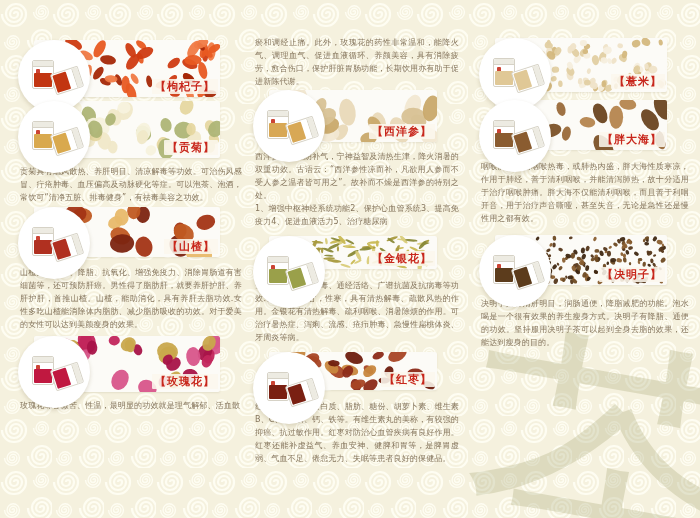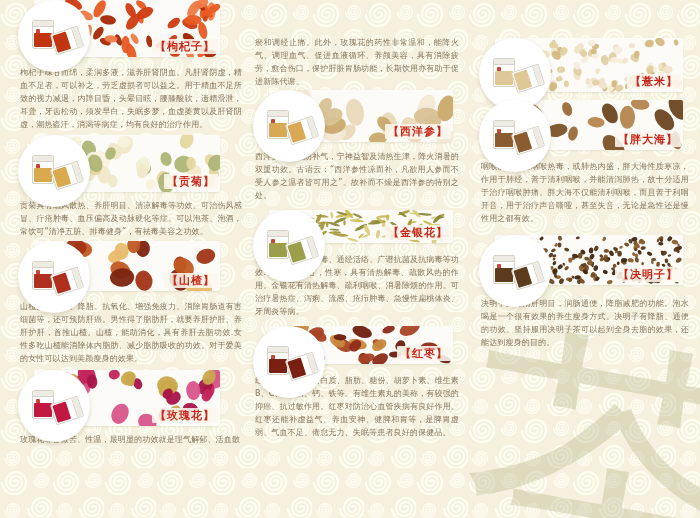--- a/index.html
+++ b/index.html
@@ -6,25 +6,25 @@
   body{width:700px;height:518px;position:relative;overflow:hidden;
        font-family:"DejaVu Sans","Liberation Sans",sans-serif;
        background:#f5f1de;}
   #page{position:absolute;inset:0;width:700px;height:518px;}
   #bgpattern{position:absolute;inset:0;z-index:0;}
   .watermark{position:absolute;right:-62px;bottom:-118px;z-index:0;
        font-family:"DejaVu Serif","Liberation Serif",serif;
        font-size:300px;line-height:1;color:#a8a878;opacity:.30;
        transform:rotate(10deg);pointer-events:none;}
   .col{position:absolute;top:0;z-index:1;}
-  #colL{left:20px;width:222px;}
+  #colL{left:20px;width:222px;padding-top:40px;}
   #colM{left:255px;width:204px;padding-top:36px;}
   #colR{left:481px;width:208px;padding-top:38px;}
   .photo{position:relative;background:#fcfbf7;border-radius:2px;
-       margin-left:14px;margin-right:6px;
+       margin-left:14px;margin-right:22px;
        box-shadow:0 1px 2px rgba(90,70,30,.10);}
   #colL .photo{margin-right:22px;}
   .scatter{position:absolute;inset:0;width:100%;height:100%;border-radius:2px;display:block;}
   .circle{position:absolute;left:-16px;top:0;width:72px;height:72px;border-radius:50%;
        background:#fff;z-index:2;box-shadow:0 2px 4px rgba(90,70,30,.18);overflow:hidden;}
   .jar{position:absolute;width:20px;height:27px;background:#fff;border:1px solid #d6d2c6;border-radius:2px;}
   .jar .cap{height:5px;background:#edebe2;border-bottom:1px solid #d6d2c6;border-radius:2px 2px 0 0;}
   .jar .fillc{position:absolute;left:1px;right:1px;bottom:1px;height:14px;border-radius:1px;}
   .jar .strip{position:absolute;left:3px;top:8px;width:4px;height:13px;background:#cc4434;border-radius:1px;}
   .jar.a{left:14px;top:20px;}
@@ -113,21 +113,20 @@
               <div class="strip"></div>
               <div class="fillc" style="background: rgb(194, 53, 17);"></div>
             </div>
           <div class="jar b">
               <div class="cap"></div>
               <div class="fillc" style="background: rgb(194, 53, 17);"></div>
             </div>
         </div>
         <span class="label">【枸杞子】</span>
       </div>
-      <p class="txt">枸杞子味甘而绵，柔润多液，滋养肝肾阴血。凡肝肾阴虚，精血不足者，可以补之，劳乏虚损者可以益之。用于精血不足所致的视力减退，内障目昏，头晕目眩，腰膝酸软，遗精滑泄，耳聋，牙齿松动，须发早白，失眠多梦，血虚萎黄以及肝肾阴虚，潮热盗汗，消渴等病症，均有良好的治疗作用。</p>
     </section>
 
     <section>
       <div class="photo" style="height:57px;margin-top:4px">
         <svg class="scatter" preserveAspectRatio="none" viewBox="0 0 200 56">
             <ellipse cx="58.3" cy="38.7" rx="7.5" ry="6.3" fill="#f0e8c8" opacity="0.95" transform="rotate(18 58.3 38.7)"></ellipse>
             <ellipse cx="164.1" cy="5.5" rx="8.3" ry="6.9" fill="#e6d7a0" opacity="0.95" transform="rotate(124 164.1 5.5)"></ellipse>
             <ellipse cx="59.0" cy="14.1" rx="9.0" ry="7.5" fill="#aeb576" opacity="0.95" transform="rotate(64 59.0 14.1)"></ellipse>
             <ellipse cx="72.1" cy="24.9" rx="9.8" ry="8.2" fill="#f7f2dd" opacity="0.95" transform="rotate(40 72.1 24.9)"></ellipse>
             <ellipse cx="48.4" cy="18.9" rx="7.5" ry="6.3" fill="#f0e8c8" opacity="0.95" transform="rotate(52 48.4 18.9)"></ellipse>
@@ -296,20 +295,21 @@
               <div class="fillc" style="background: rgb(216, 168, 85);"></div>
             </div>
           <div class="jar b">
               <div class="cap"></div>
               <div class="fillc" style="background: rgb(216, 168, 85);"></div>
             </div>
         </div>
         <span class="label">【西洋参】</span>
       </div>
       <p class="txt" style="margin-top:8px">西洋参具有滋阴补气，宁神益智及清热生津，降火消暑的双重功效。古语云：“西洋参性凉而补，凡欲用人参而不受人参之温者皆可用之”。故补而不燥是西洋参的特别之处。</p>
+      <p class="txt" style="margin-top:0">1、增强中枢神经系统功能2、保护心血管系统3、提高免疫力4、促进血液活力5、治疗糖尿病</p>
     </section>
 
     <section>
       <div class="photo" style="height:33px;margin-top:8px">
         <svg class="scatter" preserveAspectRatio="none" viewBox="0 0 200 56">
             <ellipse cx="47.8" cy="52.3" rx="7.4" ry="2.1" fill="#c9b954" opacity="0.95" transform="rotate(41 47.8 52.3)"></ellipse>
             <ellipse cx="58.8" cy="21.8" rx="6.3" ry="1.8" fill="#a89a3e" opacity="0.95" transform="rotate(175 58.8 21.8)"></ellipse>
             <ellipse cx="160.4" cy="5.9" rx="7.7" ry="2.2" fill="#d9cc7a" opacity="0.95" transform="rotate(57 160.4 5.9)"></ellipse>
             <ellipse cx="133.9" cy="44.8" rx="6.2" ry="1.8" fill="#8a8a3a" opacity="0.95" transform="rotate(99 133.9 44.8)"></ellipse>
             <ellipse cx="155.5" cy="21.1" rx="5.4" ry="1.6" fill="#c9b954" opacity="0.95" transform="rotate(164 155.5 21.1)"></ellipse>

